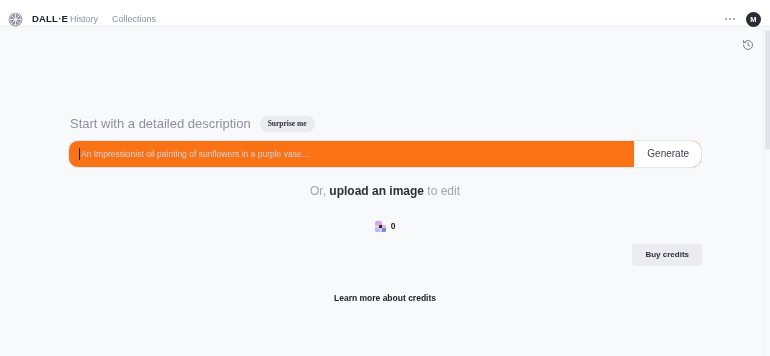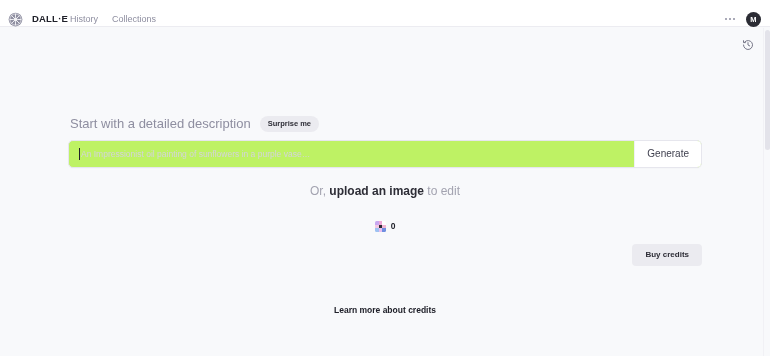--- a/index.html
+++ b/index.html
@@ -162,27 +162,28 @@
   .surprise-chip {
     font-size: 7.5px;
     font-weight: 700;
     color: #2d2d36;
     background: #ebebf0;
     border-radius: 9px;
     padding: 4px 8px 4px 8px;
     line-height: 1;
     cursor: pointer;
     white-space: nowrap;
+    font-family: Liberation Serif, serif;
   }
 
   .prompt-bar {
     height: 28px;
-    background: #bef264;
+    background: #f97316;
     border: 1px solid #e6e6ed;
-    border-radius: 5px;
+    border-radius: 10px;
     display: flex;
     align-items: stretch;
     overflow: hidden;
     box-shadow: 0 1px 1px rgba(16,16,32,0.015);
   }
 
   .prompt-input-wrap {
     flex: 1 1 auto;
     display: flex;
     align-items: center;
@@ -284,21 +285,21 @@
     border-radius: 4px;
     padding: 7px 13px;
     line-height: 1;
     cursor: pointer;
     font-family: "Liberation Sans", sans-serif;
   }
 
   .learn-row {
     display: flex;
     justify-content: center;
-    margin-top: 40px;
+    margin-top: 28px;
   }
 
   .learn-link {
     font-size: 8.5px;
     font-weight: 700;
     color: #20212a;
     line-height: 1;
     cursor: pointer;
     text-decoration: none;
   }

